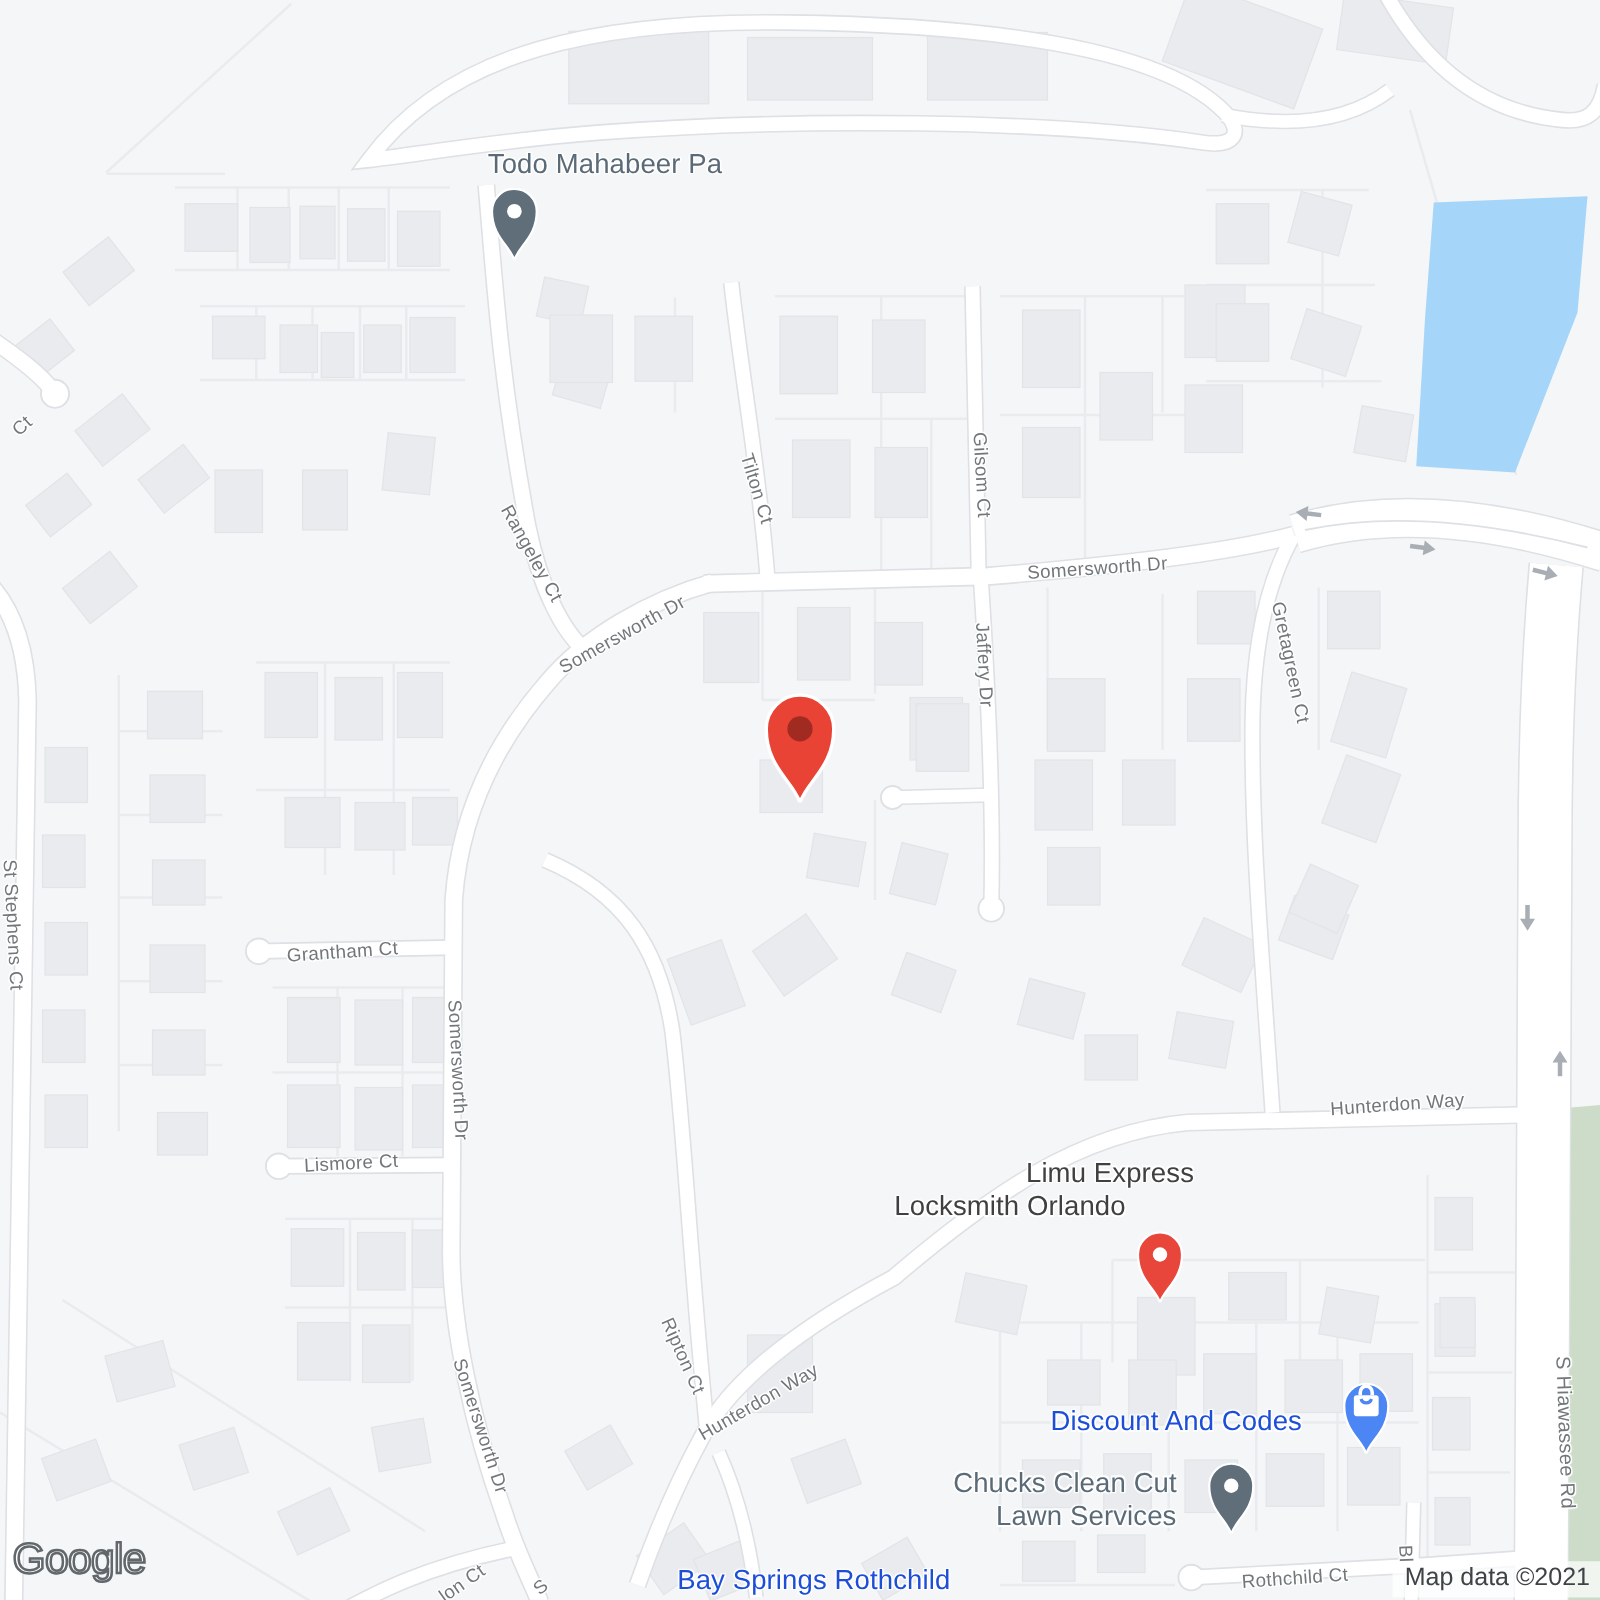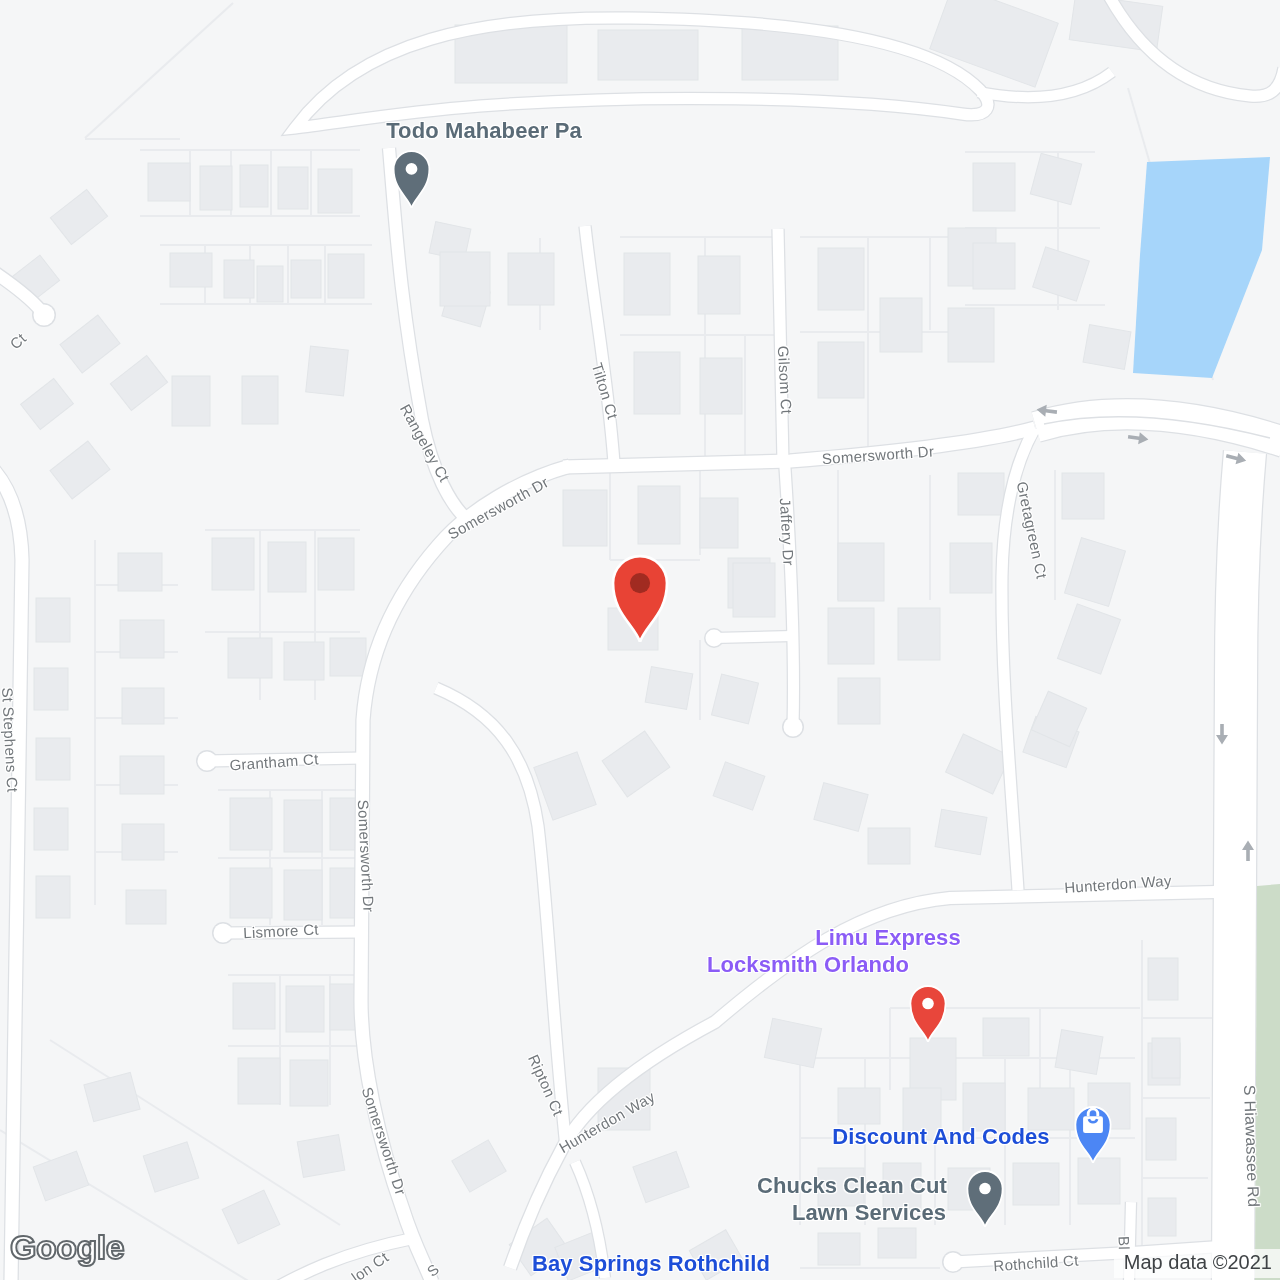--- a/index.html
+++ b/index.html
@@ -5,28 +5,28 @@
   html,body{margin:0;padding:0;}
   #stage{position:relative;width:1280px;height:1280px;overflow:hidden;background:#f5f6f7;
          font-family:"Liberation Sans",sans-serif;}
   #base{position:absolute;left:0;top:0;}
   #labels{position:absolute;left:0;top:0;width:100%;height:100%;z-index:40;pointer-events:none;}
   .lbl{position:absolute;white-space:nowrap;line-height:1.15;
        transform:translate(-50%,-50%) rotate(var(--r,0deg));
        text-shadow:-1px -1px 0 #fff,1px -1px 0 #fff,-1px 1px 0 #fff,1px 1px 0 #fff,
                    0 0 3px #fff,0 0 3px #fff;}
   .street{color:#72777b;letter-spacing:.3px;}
-  .poi{font-weight:700;letter-spacing:.1px;}
+  .poi{font-weight:400;letter-spacing:.1px;}
   .poi.dark{color:#5a6b77;}
-  .poi.red{color:#8b5cf6;}
+  .poi.red{color:#404040;}
   .poi.blue{color:#1d4ed8;}
   #pins{position:absolute;left:0;top:0;width:100%;height:100%;z-index:30;}
   .pin{position:absolute;}
   #google-logo{position:absolute;left:10px;top:1228px;z-index:60;
-      font-size:34px;font-weight:bold;color:#ffffff;letter-spacing:-.5px;
+      font-size:34px;font-weight:normal;color:#ffffff;letter-spacing:-.5px;
       -webkit-text-stroke:2px #61676b;
       text-shadow:0 0 1px #61676b;}
   #attribution{position:absolute;right:0;bottom:2px;z-index:60;
       font-size:20px;color:#3f4346;background:rgba(255,255,255,.72);
       padding:2px 8px 4px 10px;}
 </style>
 </head>
 <body>
 
 <div id="stage">

